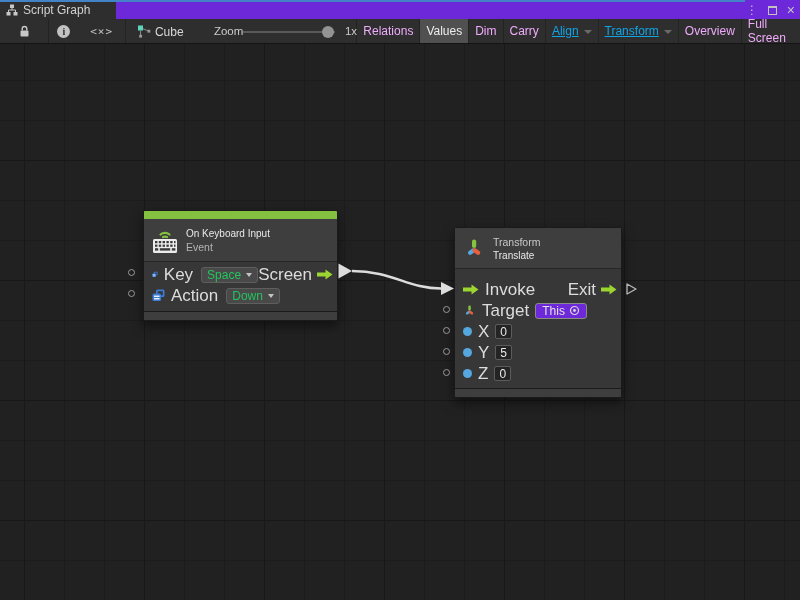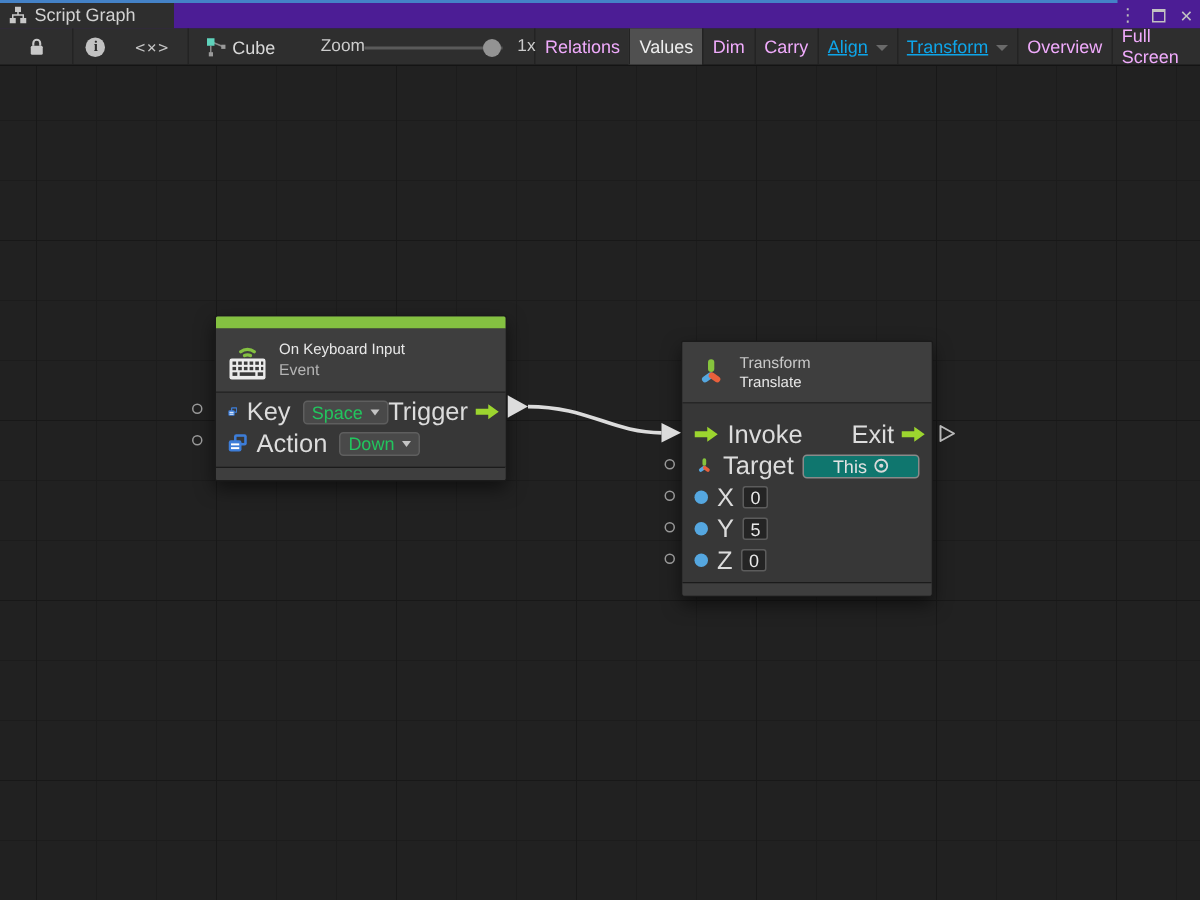--- a/index.html
+++ b/index.html
@@ -4,21 +4,21 @@
 <style>
   * { box-sizing: border-box; margin: 0; padding: 0; }
   html, body { width: 800px; height: 600px; overflow: hidden; }
   body {
     font-family: "Liberation Sans", sans-serif;
     background: #212121;
     position: relative;
     color: #d6d6d6;
   }
   
-  .tabbar { position: absolute; top: 0; left: 0; width: 800px; height: 19px; background: #4c1d95; }
+  .tabbar { position: absolute; top: 0; left: 0; width: 800px; height: 19px; background: #6d28d9; }
   .tab-accent { position: absolute; top: 0; left: 0; width: 745px; height: 2px; background: #4482C7; z-index: 3; }
   .tab {
     position: absolute; left: 0; top: 0; width: 116px; height: 19px;
     background: #2e2e2e; display: flex; align-items: center; gap: 5px;
     padding-left: 6px; font-size: 12px; color: #d2d2d2;
   }
   .win-controls { position: absolute; right: 5px; top: 2px; height: 16px; display: flex; align-items: center; gap: 10px; }
   .menu-dots { color: #bdbdbd; font-size: 12px; line-height: 1; }
   .maximize-box { width: 9px; height: 9px; border: 1px solid #c2c2c2; border-top-width: 2px; }
   .close-x { color: #c2c2c2; font-size: 14px; line-height: 1; }
@@ -80,21 +80,21 @@
   .node-row { height: 21px; display: flex; align-items: center; padding-left: 8px; padding-right: 4px; }
   .row-label { font-size: 17px; color: #dcdcdc; margin-left: 6px; }
   .node-footer { height: 9px; background: #3e3e3e; border-top: 1px solid #1b1b1b; border-radius: 0 0 1px 1px; }
   .dropdown-chip { margin-left: 8px; height: 16px; display: inline-flex; align-items: center; gap: 5px;
     background: #494949; border: 1px solid #5e5e5e; border-radius: 3px; padding: 0 5px; font-size: 12px; color: #22c55e; }
   .chip-caret { width: 0; height: 0; border-left: 3.5px solid transparent; border-right: 3.5px solid transparent; border-top: 4px solid #c4c4c4; margin-top: 1px; }
   .right-group { margin-left: auto; display: flex; align-items: center; gap: 5px; }
   .value-box { margin-left: 6px; min-width: 9px; height: 15px; display: inline-flex; align-items: center; justify-content: center;
     background: #242424; border: 1px solid #5c5c5c; border-radius: 2px; padding: 0 4px; font-size: 12px; color: #e8e8e8; }
   .this-chip { margin-left: 6px; height: 16px; display: inline-flex; align-items: center; gap: 4px;
-    background: #0f766e; border: 1px solid #8a8a8a; border-radius: 3px; padding: 0 19px; font-size: 12px; color: #e2e2e2; }
+    background: #6d28d9; border: 1px solid #8a8a8a; border-radius: 3px; padding: 0 6px; font-size: 12px; color: #e2e2e2; }
   .value-dot { width: 9px; height: 9px; border-radius: 50%; background: #55A7E0; flex: none; }
   .port { position: absolute; width: 7px; height: 7px; border: 1px solid #999999; border-radius: 50%; background: transparent; }
   .exit-tri { position: absolute; right: -17px; top: 54px; }
 </style>
 </head>
 <body>
 
 <div class="tabbar">
   <div class="tab-accent"></div>
   <div class="tab">
@@ -219,21 +219,21 @@
           <rect x="0.5" y="4.5" width="8.5" height="7.5" rx="1.5" fill="#3D7DD8"></rect>
           <rect x="2" y="6.6" width="5.5" height="1.3" fill="#ffffff"></rect>
           <rect x="2" y="9.1" width="5.5" height="1.3" fill="#ffffff"></rect>
         </svg>
         <span class="row-label">Key</span>
         <span class="dropdown-chip">
           <span>Space</span>
           <span class="chip-caret"></span>
         </span>
         <span class="right-group">
-          <span class="row-label" style="margin-left:0">Trigger</span>
+          <span class="row-label" style="margin-left:0">Screen</span>
           <svg width="16" height="11" viewBox="0 0 16 11">
             <path d="M0 3.5 H8.5 V0.5 L15.5 5.5 L8.5 10.5 V7.5 H0 Z" fill="#9CD52F"></path>
           </svg>
         </span>
       </div>
       <div class="node-row">
         <svg width="13" height="13" viewBox="0 0 13 13">
           <rect x="4" y="0.5" width="8.5" height="7.5" rx="1.5" fill="#3D7DD8"></rect>
           <rect x="5.7" y="2.2" width="5.1" height="4.1" fill="#373737"></rect>
           <rect x="0.5" y="4.5" width="8.5" height="7.5" rx="1.5" fill="#3D7DD8"></rect>

